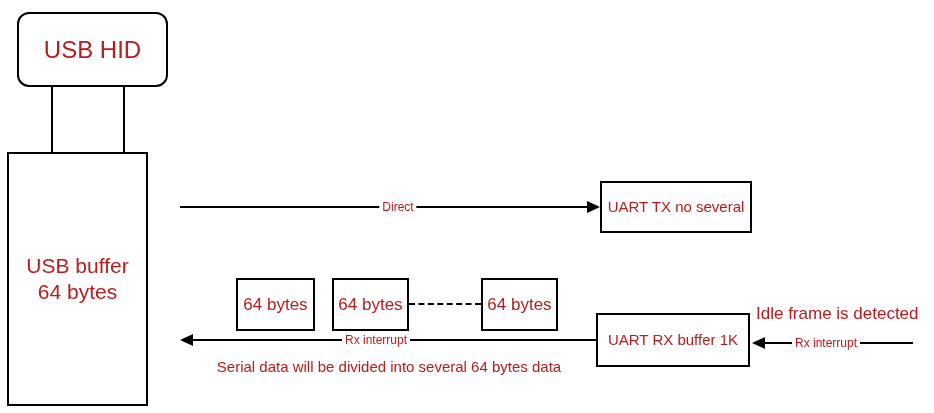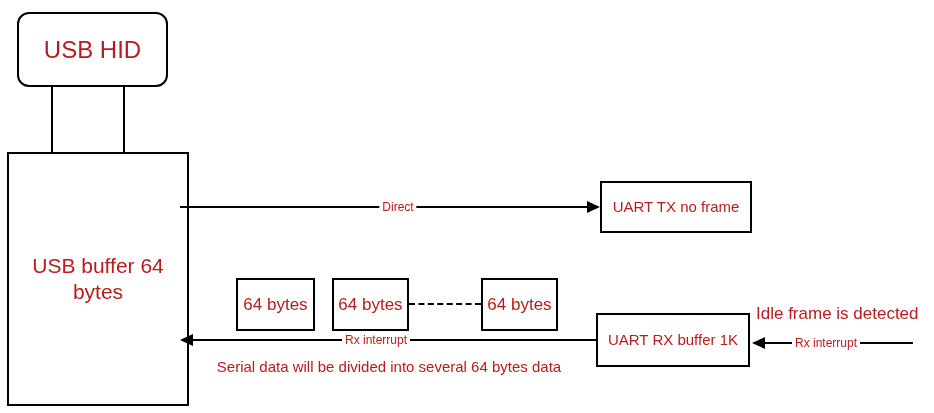--- a/index.html
+++ b/index.html
@@ -17,21 +17,21 @@
     position: absolute;
     border: 2px solid #000000;
     background: #ffffff;
     display: flex;
     align-items: center;
     justify-content: center;
     text-align: center;
     line-height: 1.25;
   }
   .node-usb-hid   { left: 17px;  top: 12px;  width: 151px; height: 75px; border-radius: 12px; font-size: 24px; }
-  .node-usb-buf   { left: 7px;   top: 152px; width: 182px; height: 254px; font-size: 21px; padding: 0 6px; }
+  .node-usb-buf   { left: 7px;   top: 152px; width: 141px; height: 254px; font-size: 21px; padding: 0 6px; }
   .node-uart-tx   { left: 600px; top: 181px; width: 152px; height: 52px; font-size: 15px; }
   .node-uart-rx   { left: 596px; top: 313px; width: 154px; height: 54px; font-size: 15px; }
   .node-chunk     { top: 278px; height: 53px; font-size: 17px; }
   .node-chunk-1   { left: 236px; width: 79px; }
   .node-chunk-2   { left: 332px; width: 77px; }
   .node-chunk-3   { left: 481px; width: 77px; }
 
   .hline { position: absolute; height: 2px; background: #000000; }
   .vline { position: absolute; width: 2px;  background: #000000; }
 
@@ -84,21 +84,21 @@
 
   <div class="node node-usb-hid">
     <span>USB HID</span>
   </div>
 
   <div class="node node-usb-buf">
     <span>USB buffer 64 bytes</span>
   </div>
 
   <div class="node node-uart-tx">
-    <span>UART TX no frame</span>
+    <span>UART TX no several</span>
   </div>
 
   <div class="node node-chunk node-chunk-1">
     <span>64 bytes</span>
   </div>
   <div class="node node-chunk node-chunk-2">
     <span>64 bytes</span>
   </div>
   <div class="node node-chunk node-chunk-3">
     <span>64 bytes</span>

